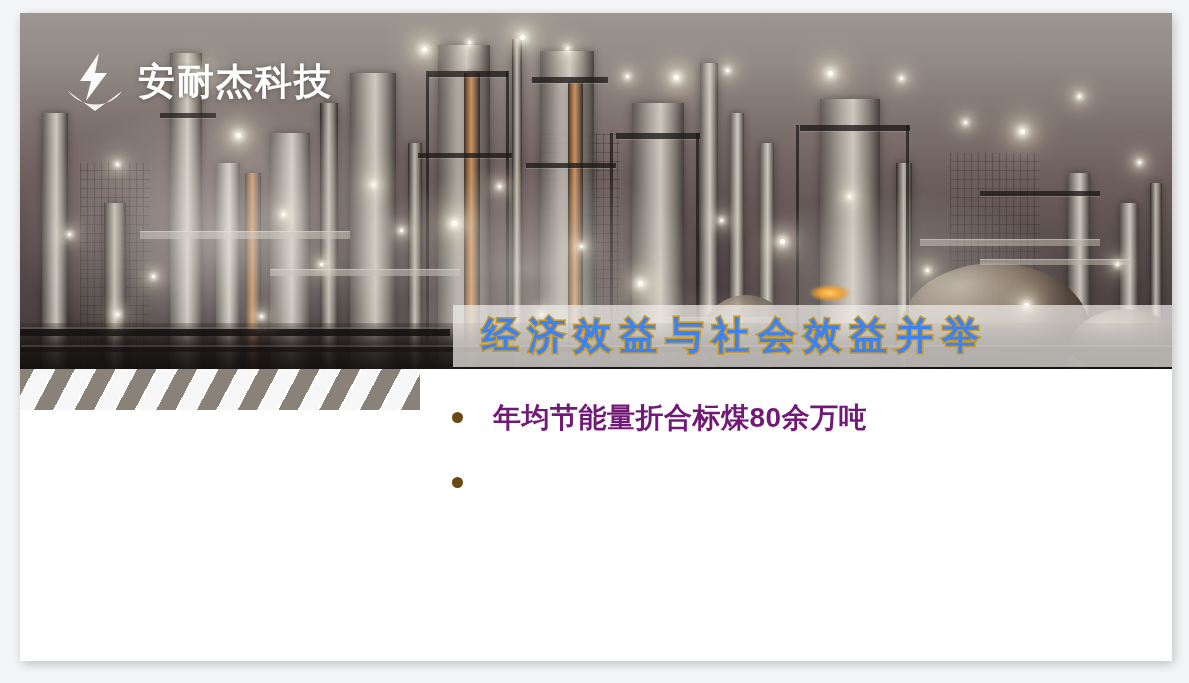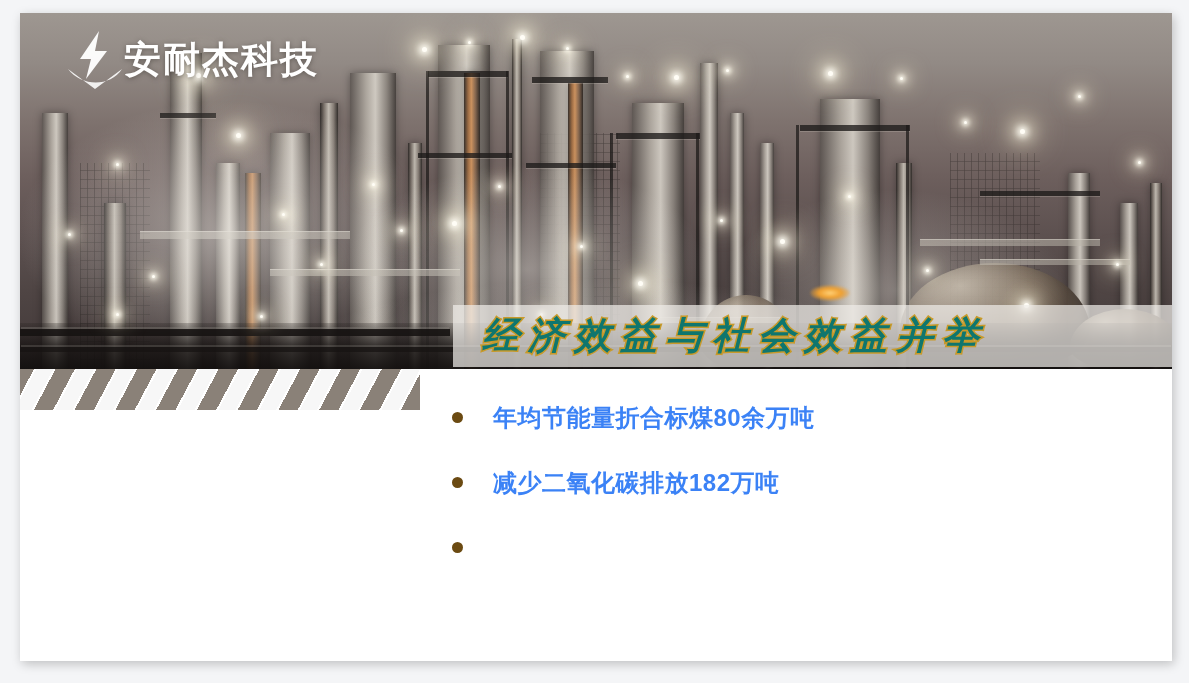--- a/index.html
+++ b/index.html
@@ -145,23 +145,24 @@
     position: absolute;
     height: 7px;
     background: rgba(22,19,18,0.9);
     box-shadow: 0 -3px 0 -1px rgba(150,145,138,0.30);
   }
 
   
   #logo {
     position: absolute;
     left: 46px;
-    top: 16px;
+    top: 38px;
     display: flex;
     align-items: center;
+    gap: 14px;
     z-index: 14;
   }
   #logo .mark { width: 58px; height: 62px; position: relative; }
   #logo .name {
     font-size: 37px;
     font-weight: 700;
     color: #ffffff;
     letter-spacing: 2px;
     text-shadow: 0 1px 5px rgba(60,55,50,0.55);
     white-space: nowrap;
@@ -215,25 +216,24 @@
     z-index: 13;
   }
   #heading {
     position: absolute;
     left: 462px;
     top: 298px;
     z-index: 15;
     font-size: 37px;
     font-weight: 700;
     letter-spacing: 9px;
-    color: #0f766e;
+    color: #3b82f6;
     white-space: nowrap;
     -webkit-text-stroke: 3px #c89a2a;
     paint-order: stroke fill;
-    font-style: italic;
   }
 
   
   #bullets {
     position: absolute;
     left: 418px;
     top: 372px;
     width: 720px;
     z-index: 10;
   }
@@ -245,23 +245,23 @@
   .bullet .dot {
     width: 11px;
     height: 11px;
     border-radius: 50%;
     background: #6b4a12;
     flex: none;
     margin-left: 14px;
   }
   .bullet .txt {
     margin-left: 30px;
-    font-size: 24px;
+    font-size: 28px;
     font-weight: 700;
-    color: #3b82f6;
+    color: #701a75;
     letter-spacing: 0.5px;
     white-space: nowrap;
     text-shadow: 1px 1px 0 rgba(255,255,255,0.75);
     text-align: right;
   }
 </style>
 </head>
 <body>
 
 <div id="slide">
@@ -388,20 +388,16 @@
 
   <div id="heading">经济效益与社会效益并举</div>
 
   <div id="bullets">
     <div class="bullet">
       <span class="dot"></span>
       <span class="txt">年均节能量折合标煤80余万吨</span>
     </div>
     <div class="bullet">
       <span class="dot"></span>
-      <span class="txt">减少二氧化碳排放182万吨</span>
-    </div>
-    <div class="bullet">
-      <span class="dot"></span>
     </div>
   </div>
 
 </div>
 
 </body></html>

